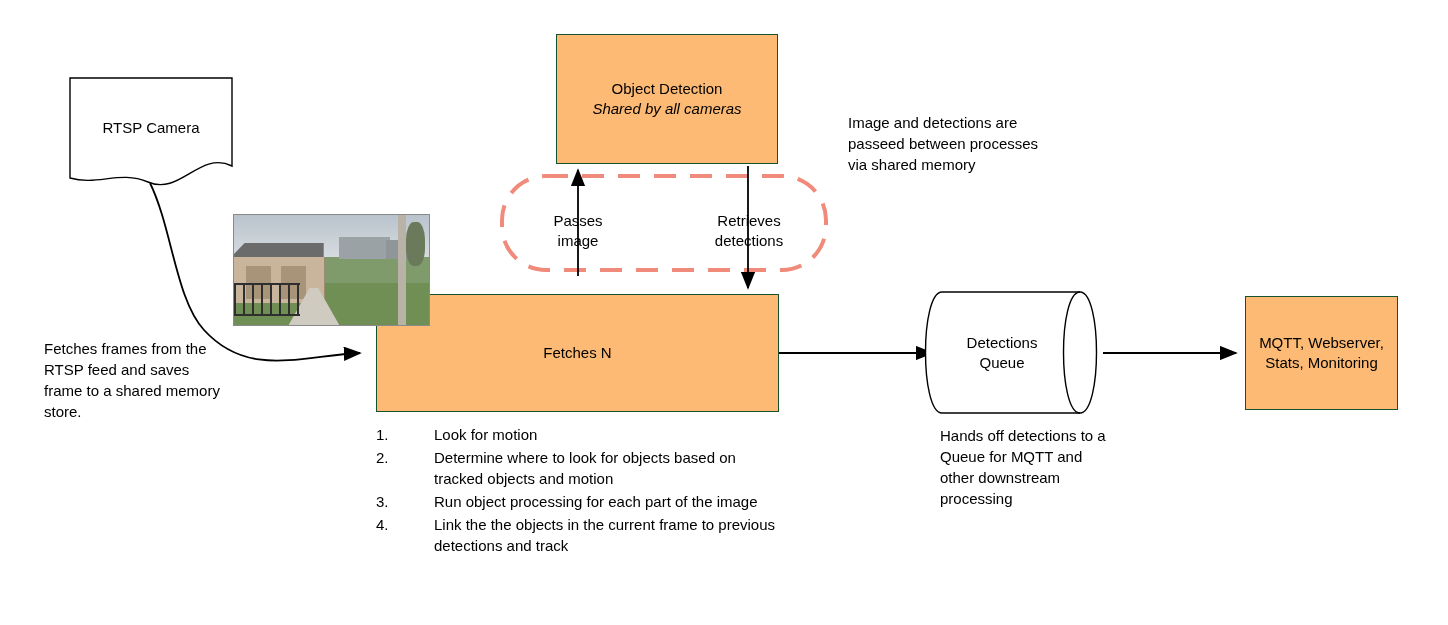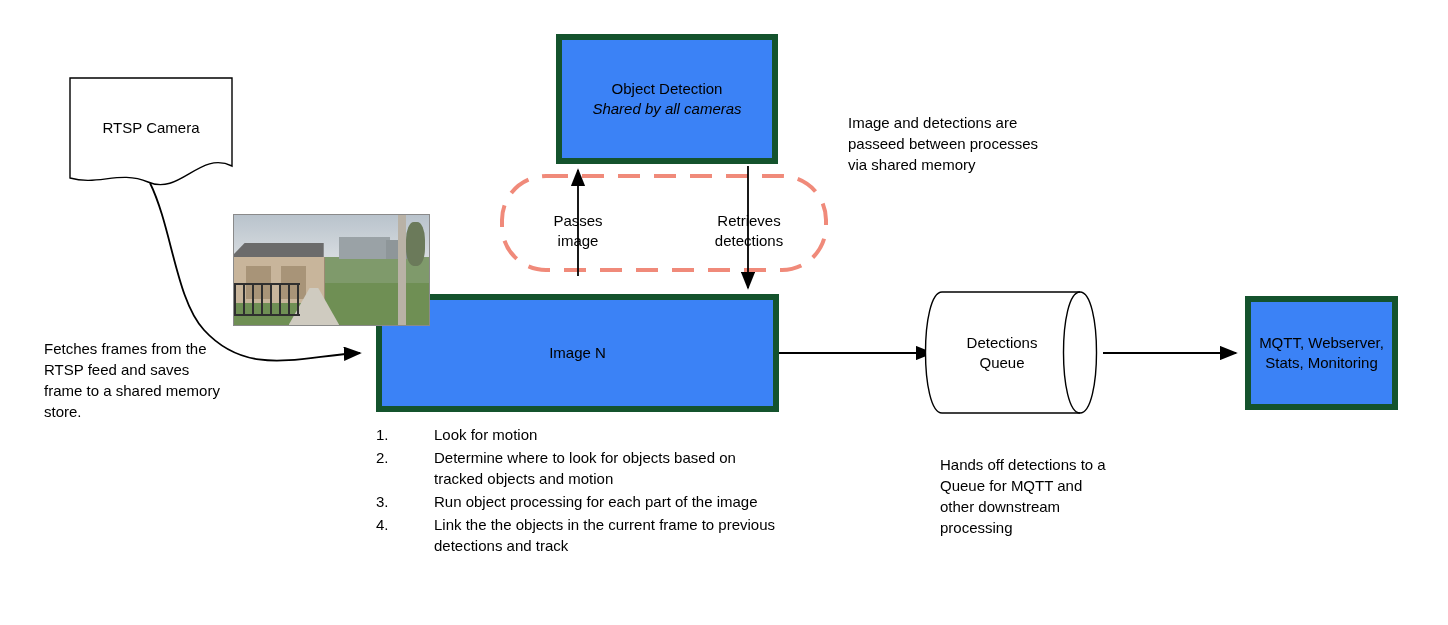--- a/index.html
+++ b/index.html
@@ -22,22 +22,22 @@
     top: 0;
     width: 1448px;
     height: 625px;
     pointer-events: none;
   }
   .node {
     position: absolute;
     box-sizing: border-box;
   }
   .box-fill {
-    background: #3b82f6;
-    border: 6px solid #14532d;
+    background: #fdba74;
+    border: 1px solid #14532d;
   }
   .center-text {
     display: flex;
     flex-direction: column;
     align-items: center;
     justify-content: center;
     text-align: center;
   }
   .txt {
     font-size: 15px;
@@ -187,21 +187,21 @@
   <div class="node center-text" style="left:694px; top:208px; width:110px; height:46px;">
     <div class="txt">Retrieves</div>
     <div class="txt">detections</div>
   </div>
 
   <div class="label" style="left:848px; top:112px; width:210px;">
     <div>Image and detections are passeed between processes via shared memory</div>
   </div>
 
   <div class="node box-fill center-text" style="left:376px; top:294px; width:403px; height:118px;">
-    <div class="txt">Image N</div>
+    <div class="txt">Fetches N</div>
   </div>
 
   <div class="photo" style="left:233px; top:214px; width:195px; height:110px;">
     <div class="sky"></div>
     <div class="far-house"></div>
     <div class="far-house2"></div>
     <div class="grass"></div>
     <div class="roof"></div>
     <div class="wall"></div>
     <div class="door"></div>
@@ -234,21 +234,21 @@
       <div class="olist-num">4.</div>
       <div class="olist-text">Link the the objects in the current frame to previous detections and track</div>
     </div>
   </div>
 
   <div class="node center-text" style="left:942px; top:330px; width:120px; height:46px;">
     <div class="txt">Detections</div>
     <div class="txt">Queue</div>
   </div>
 
-  <div class="label" style="left:940px; top:454px; width:180px;">
+  <div class="label" style="left:940px; top:425px; width:180px;">
     <div>Hands off detections to a Queue for MQTT and other downstream processing</div>
   </div>
 
   <div class="node box-fill center-text" style="left:1245px; top:296px; width:153px; height:114px;">
     <div class="txt">MQTT, Webserver,</div>
     <div class="txt">Stats, Monitoring</div>
   </div>
 
 </div>
 

